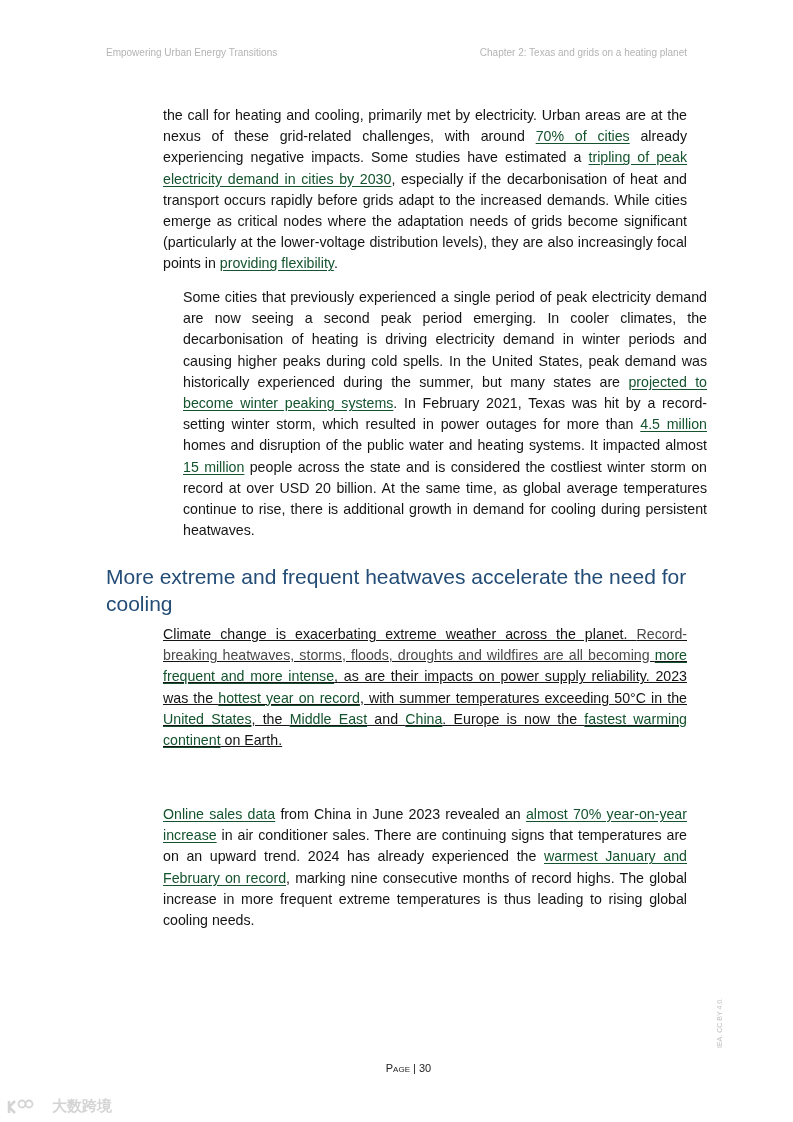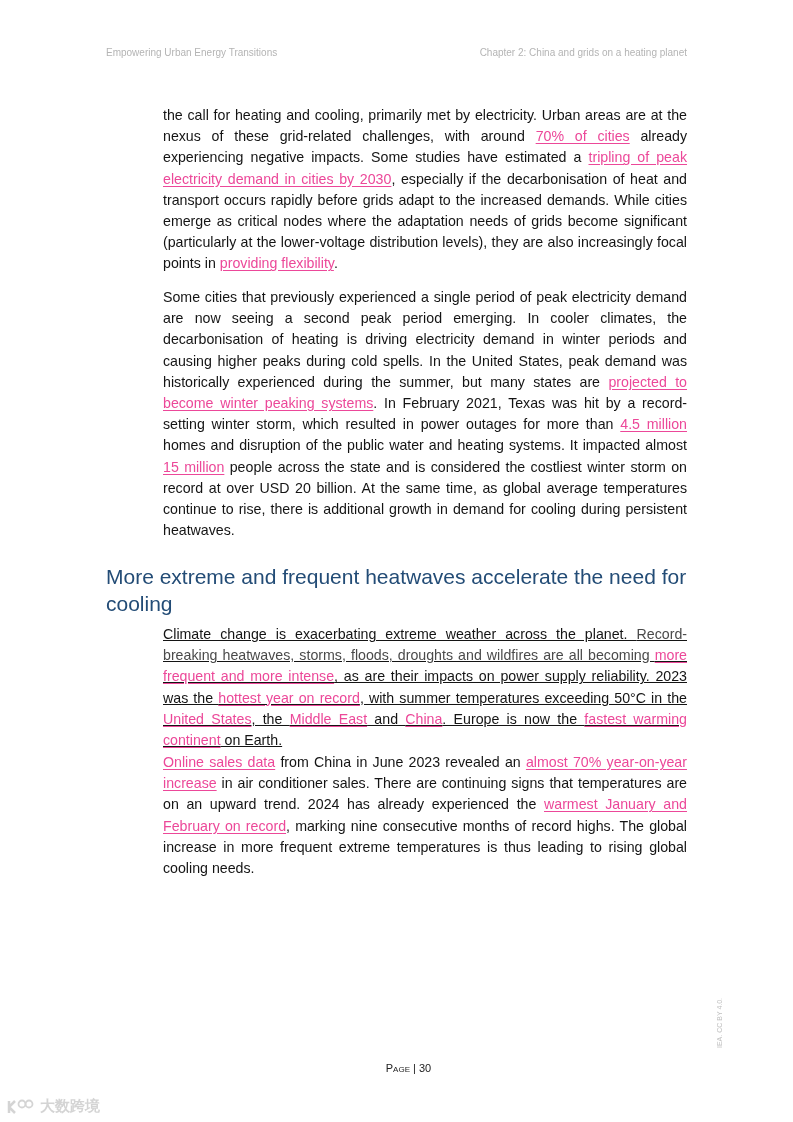--- a/index.html
+++ b/index.html
@@ -4,42 +4,42 @@
 <style>
   html, body { margin: 0; padding: 0; background: #ffffff; }
   body { width: 793px; height: 1122px; position: relative; overflow: hidden;
          font-family: "Liberation Sans", sans-serif; color: #111; }
   .running-header { position: absolute; top: 47px; font-size: 10px; color: #b4b4b4; }
   .rh-left { left: 106px; }
   .rh-right { right: 106px; }
   .body-text { position: absolute; left: 163px; width: 524px; font-size: 14.2px;
                line-height: 21.2px; text-align: justify; color: #141414; }
   .body-text p { margin: 0; }
-  a.link { color: #ec4899; text-decoration: underline; text-underline-offset: 2px; }
+  a.link { color: #14532d; text-decoration: underline; text-underline-offset: 2px; }
   .grey { color: #4a4a4a; }
   .p1 { top: 105px; }
-  .p2 { top: 287px; }
+  .p2 { top: 287px; margin-left: 20px; }
   .p3 { top: 624px; text-decoration: underline; }
-  .p4 { top: 752px; }
+  .p4 { top: 804px; }
   .section-heading { position: absolute; left: 106px; top: 564px; width: 600px; margin: 0;
                      font-size: 21px; line-height: 26.5px; font-weight: normal; color: #234c76; }
   .page-number { position: absolute; top: 1062px; left: 0; width: 793px; text-align: center;
                  font-size: 11px; color: #222; }
   .page-number .pg-word { font-variant: small-caps; padding-left: 24px; }
   .license { position: absolute; left: 716px; top: 1048px; transform: rotate(-90deg);
              transform-origin: left top; font-size: 7px; color: #c0c0c0; white-space: nowrap; }
   .watermark { position: absolute; left: 6px; top: 1097px; font-size: 15px; color: #d4d4d4;
-               font-weight: bold; display: flex; align-items: center; gap: 6px; }
+               font-weight: bold; display: flex; align-items: center; gap: 18px; }
   .wm-logo { width: 28px; height: 18px; display: inline-block; }
 </style>
 </head>
 <body>
 
 <div class="running-header rh-left">Empowering Urban Energy Transitions</div>
-<div class="running-header rh-right">Chapter 2: China and grids on a heating planet</div>
+<div class="running-header rh-right">Chapter 2: Texas and grids on a heating planet</div>
 
 <div class="body-text p1">
   <p><span>the call for heating and cooling, primarily met by electricity. Urban areas are at the nexus of these grid-related challenges, with around </span><a class="link">70% of cities</a><span> already experiencing negative impacts. Some studies have estimated a </span><a class="link">tripling of peak electricity demand in cities by 2030</a><span>, especially if the decarbonisation of heat and transport occurs rapidly before grids adapt to the increased demands. While cities emerge as critical nodes where the adaptation needs of grids become significant (particularly at the lower-voltage distribution levels), they are also increasingly focal points in </span><a class="link">providing flexibility</a><span>.</span></p>
 </div>
 
 <div class="body-text p2">
   <p><span>Some cities that previously experienced a single period of peak electricity demand are now seeing a second peak period emerging. In cooler climates, the decarbonisation of heating is driving electricity demand in winter periods and causing higher peaks during cold spells. In the United States, peak demand was historically experienced during the summer, but many states are </span><a class="link">projected to become winter peaking systems</a><span>. In February 2021, Texas was hit by a record-setting winter storm, which resulted in power outages for more than </span><a class="link">4.5 million</a><span> homes and disruption of the public water and heating systems. It impacted almost </span><a class="link">15 million</a><span> people across the state and is considered the costliest winter storm on record at over USD 20 billion.  At the same time, as global average temperatures continue to rise, there is additional growth in demand for cooling during persistent heatwaves.</span></p>
 </div>
 
 <h2 class="section-heading">More extreme and frequent heatwaves accelerate the need for cooling</h2>

